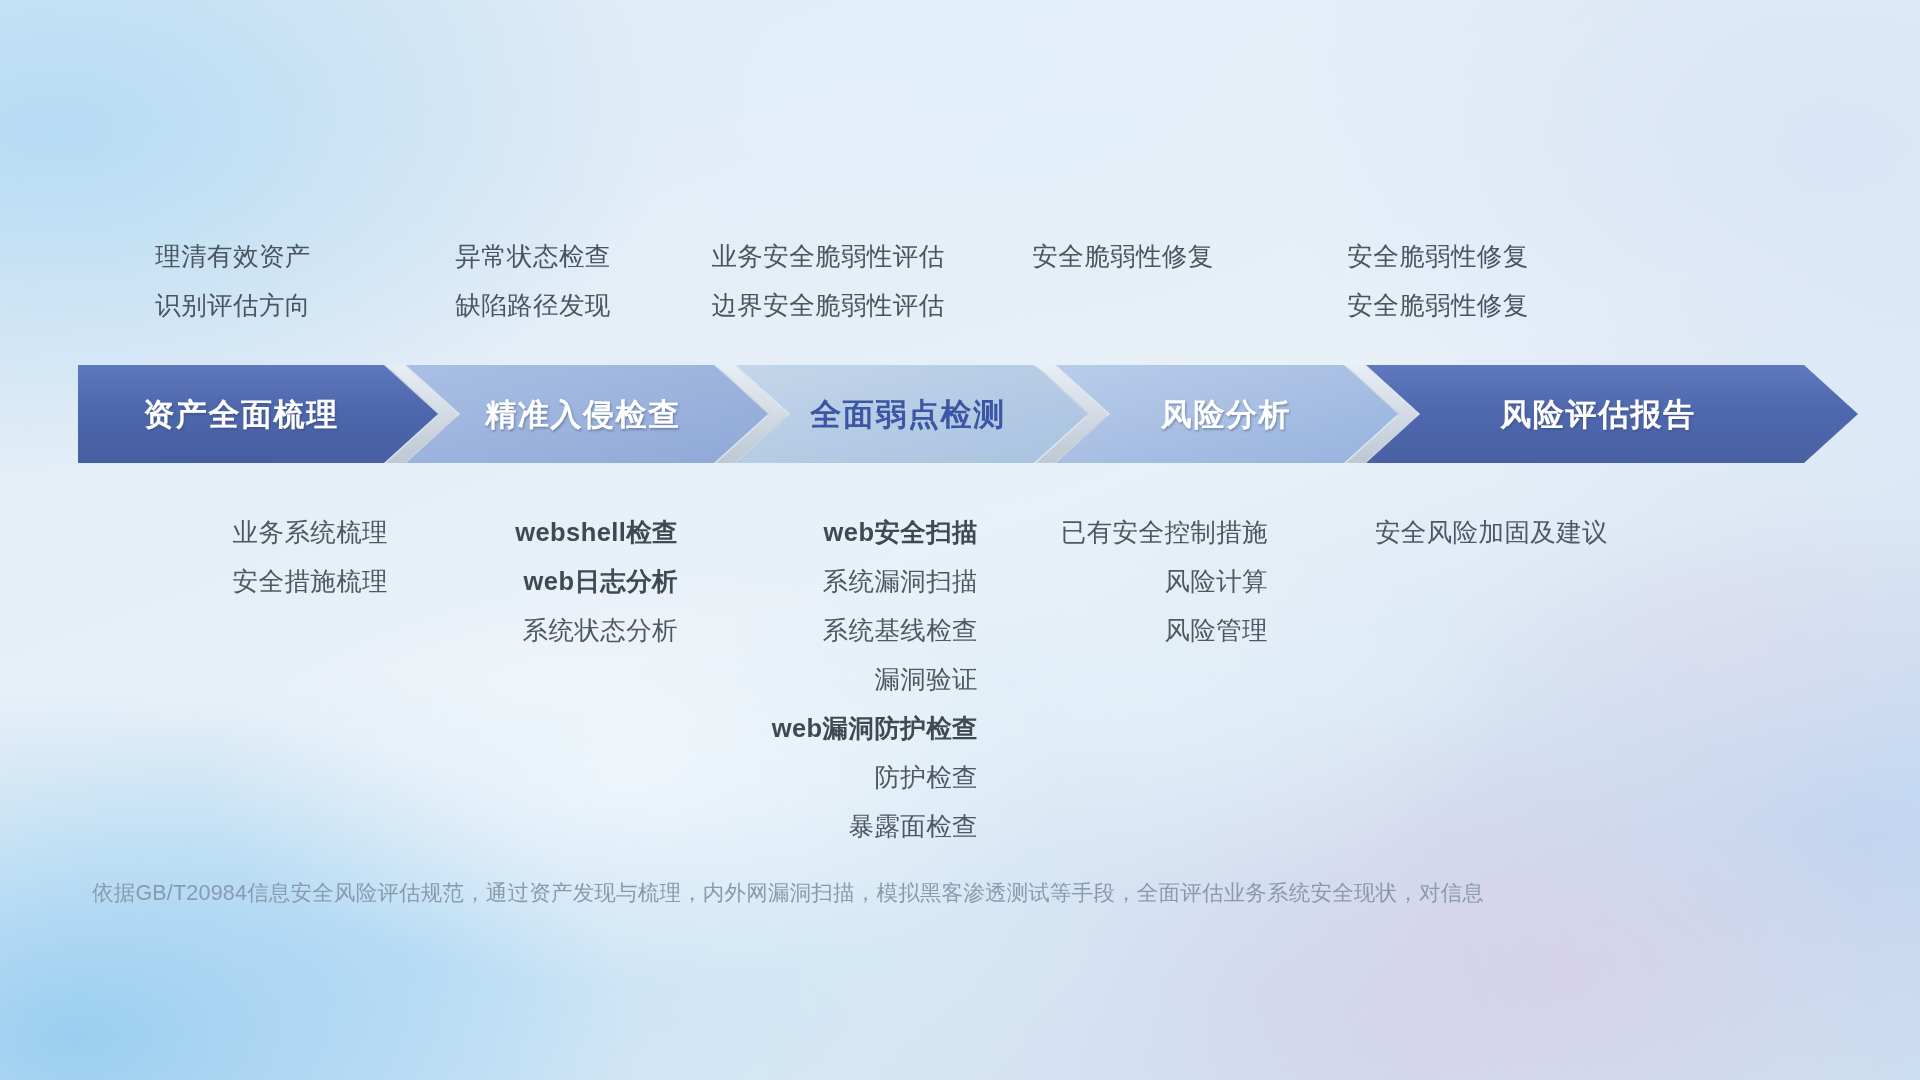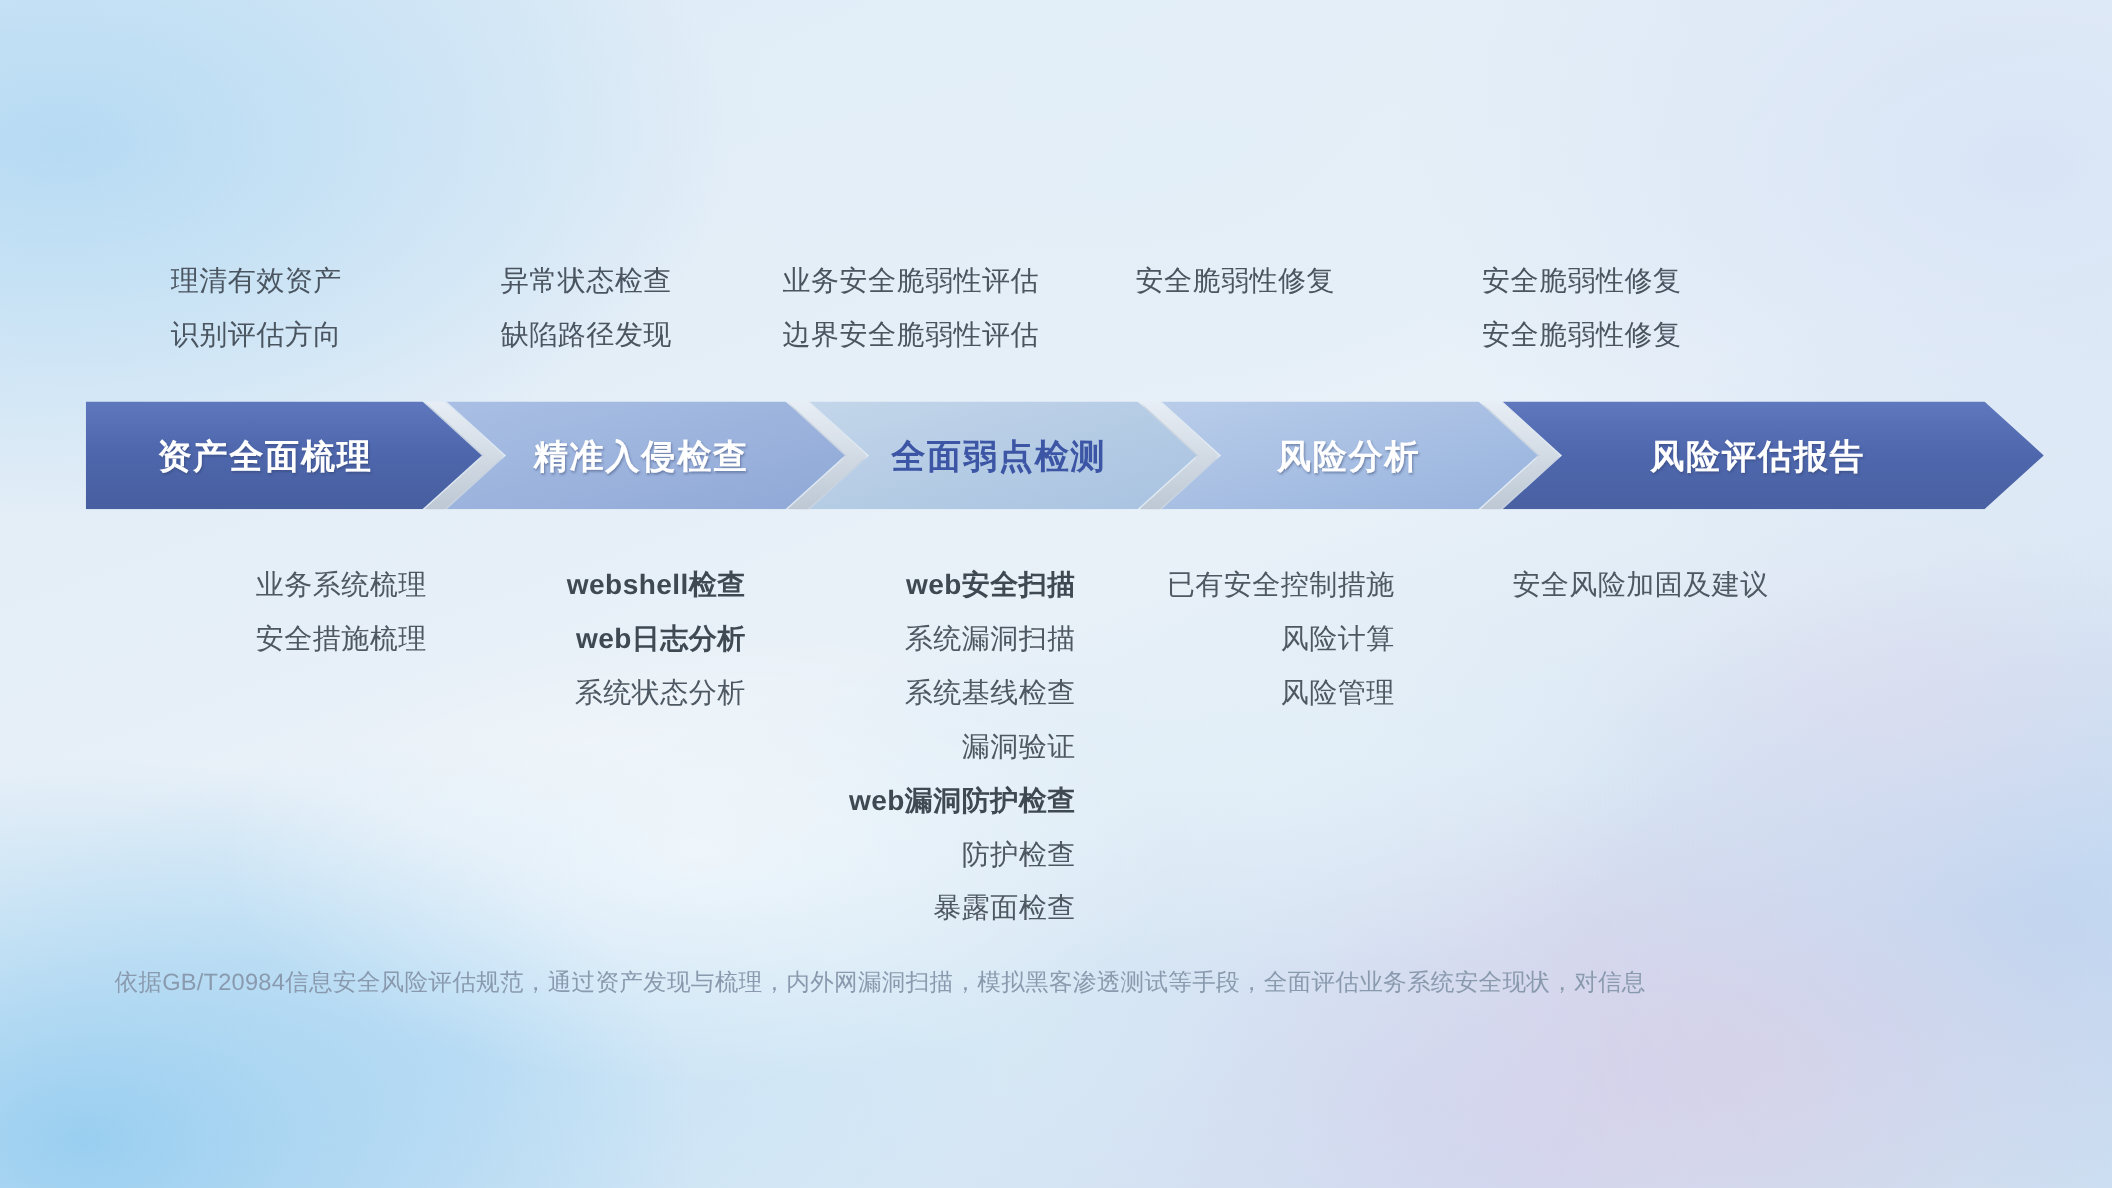--- a/index.html
+++ b/index.html
@@ -111,21 +111,21 @@
     letter-spacing: 1.6px;
     dominant-baseline: middle;
     text-anchor: middle;
   }
   .chev-label.light { fill: #ffffff; }
   .chev-label.dark  { fill: #3c56a5; }
 
   
   .footer {
     position: absolute;
-    left: 104px;
+    left: 92px;
     top: 876px;
     width: 1560px;
     color: #8a9aae;
     font-size: 21.5px;
     line-height: 35px;
     letter-spacing: 0.2px;
     font-weight: 400;
   }
   .footer p { margin: 0; }
 </style>

